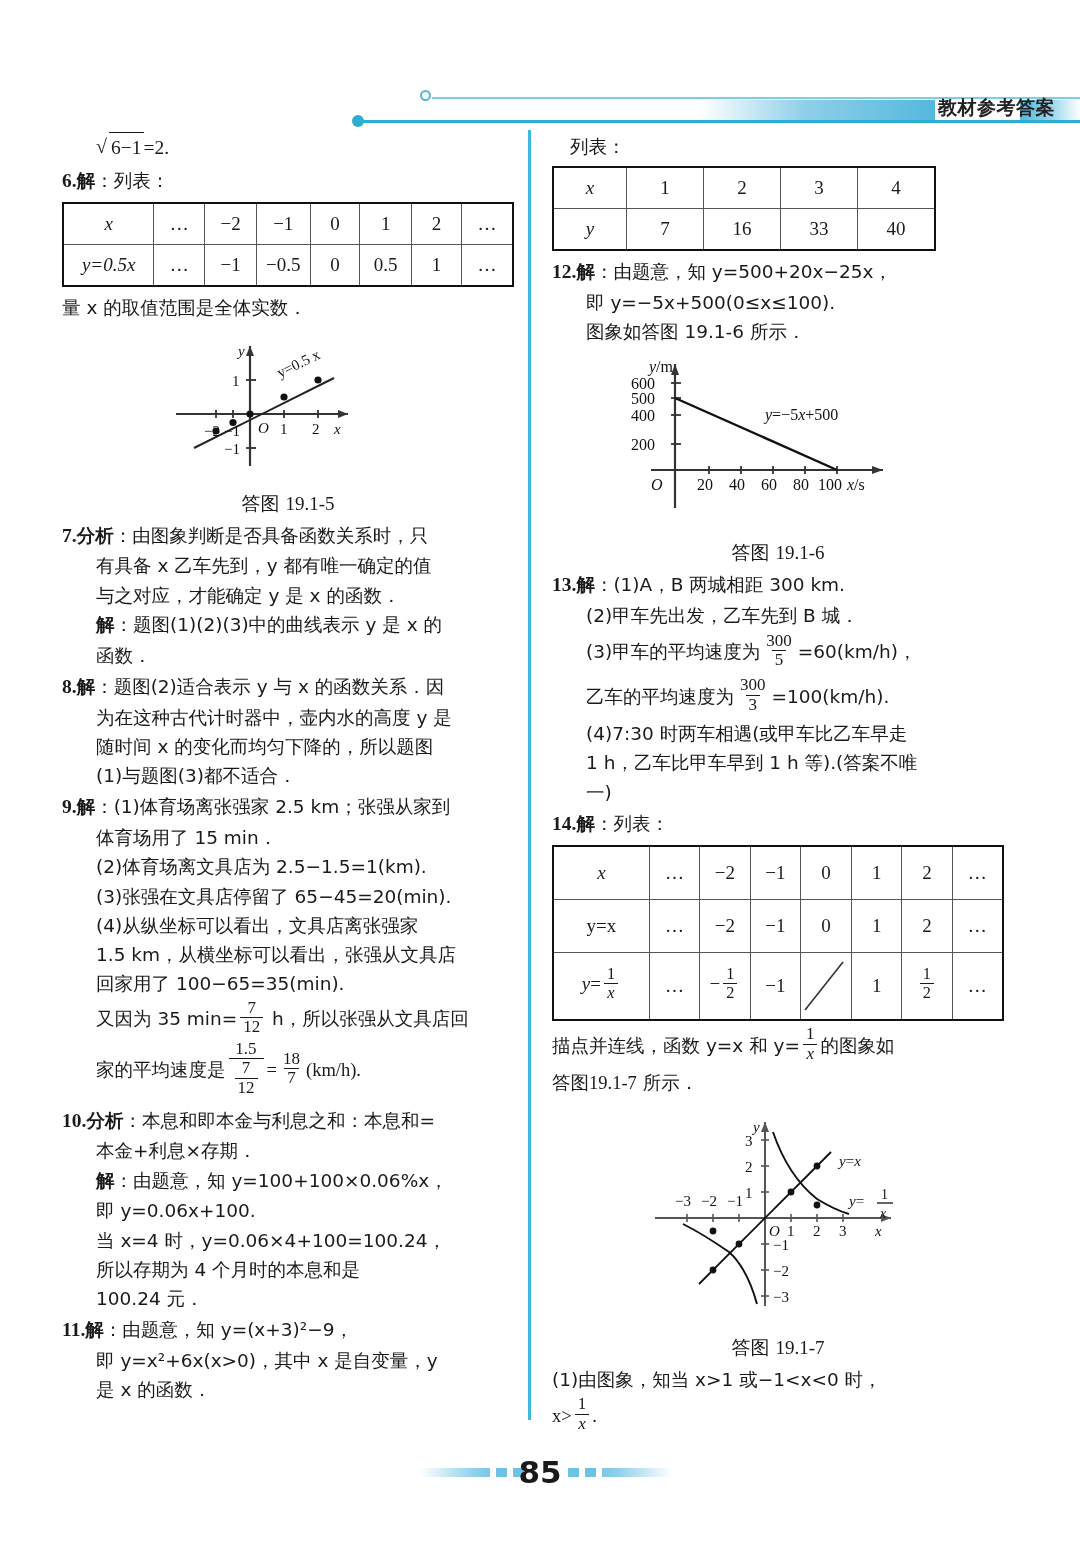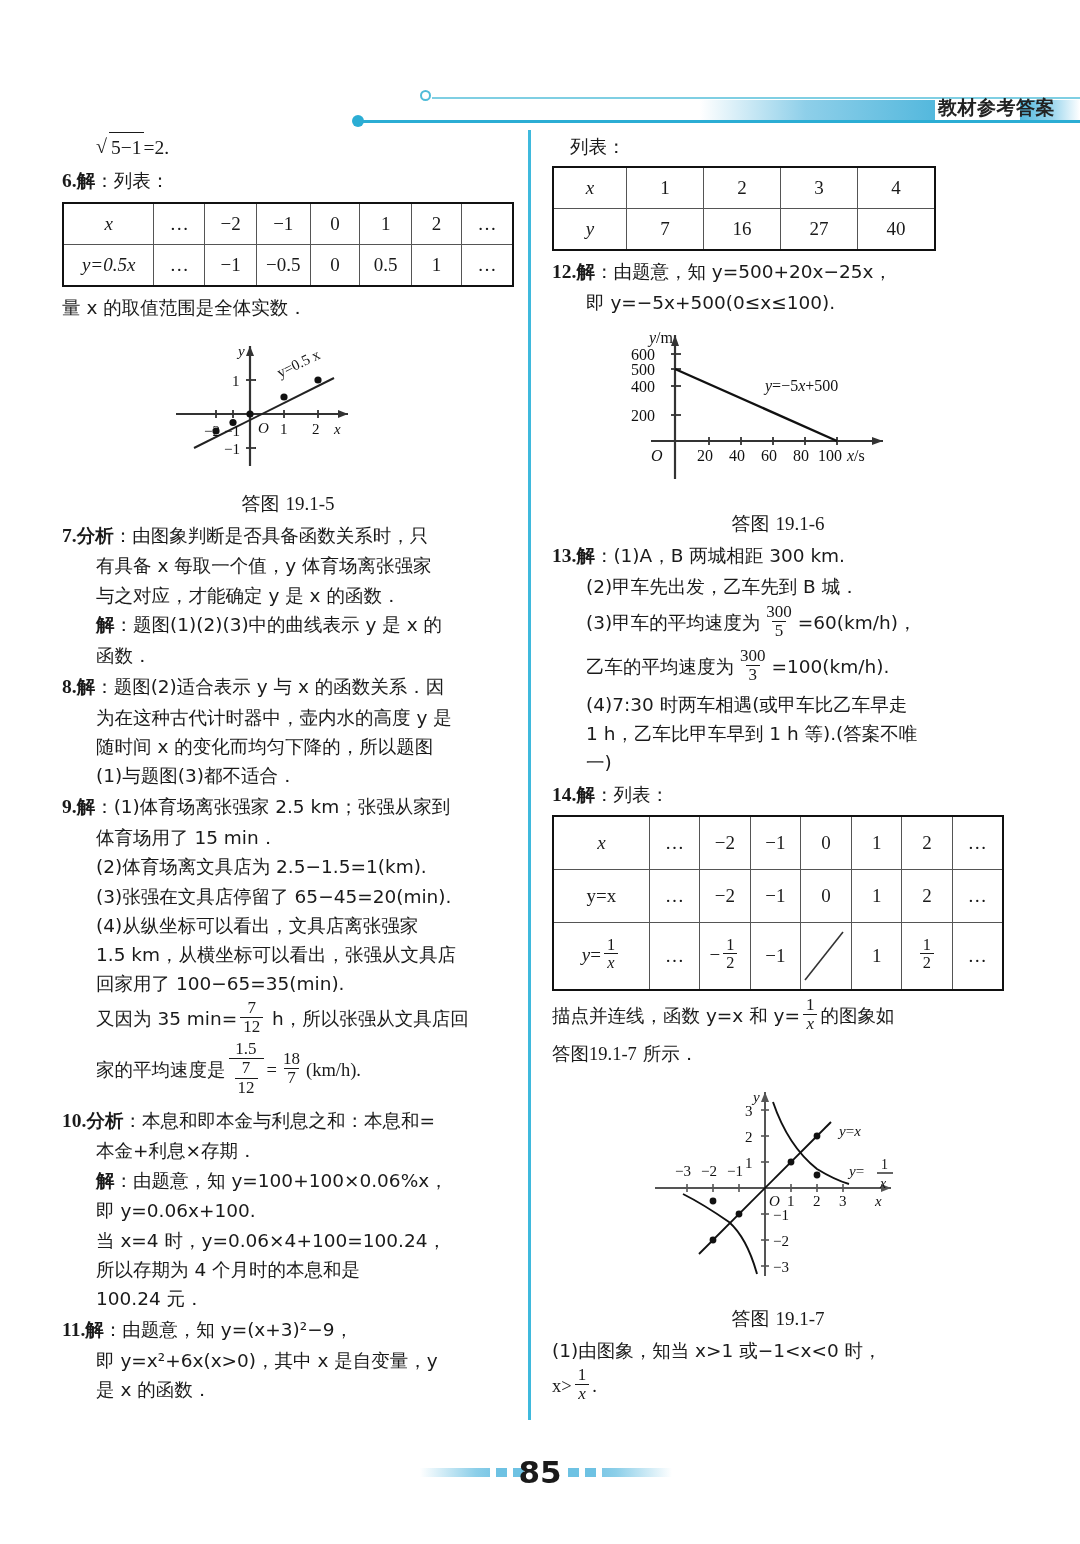--- a/index.html
+++ b/index.html
@@ -160,21 +160,21 @@
   <div class="hdr-dot-solid"></div>
   <div class="hdr-title">教材参考答案</div>
 </div>
 
 <div class="col-divider"></div>
 
 <div class="col col-left">
 
   <div class="blk">
     <span class="ln indent">
-      <span class="radical"><span class="rad-body mn">5−1</span></span><span class="mn">=2.</span>
+      <span class="radical"><span class="rad-body mn">6−1</span></span><span class="mn">=2.</span>
     </span>
   </div>
 
   <div class="blk">
     <span class="ln">
       <span class="num">6.</span><span class="bold han">解</span><span class="han">：列表：</span>
     </span>
     <table class="mtbl t1">
       <tbody>
           <tr>
@@ -234,21 +234,21 @@
         <text x="94" y="60" font-family="Liberation Serif, serif" font-size="15" fill="#111">1</text>
         <text x="86" y="128" font-family="Liberation Serif, serif" font-size="15" fill="#111">−1</text>
         <text x="142" y="52" font-family="Liberation Serif, serif" font-size="15" fill="#111" transform="rotate(-26,142,52)">y=0.5 x</text>
       </svg>
       <div class="figcap"><span>答图</span> <span class="fc-num">19.1-5</span></div>
     </div>
   </div>
 
   <div class="blk">
     <span class="ln"><span class="num">7.</span><span class="bold han">分析</span><span class="han">：由图象判断是否具备函数关系时，只</span></span>
-    <span class="ln indent han">有具备 x 每取一个值，y 体育场离张强家</span>
+    <span class="ln indent han">有具备 x 乙车先到，y 都有唯一确定的值</span>
     <span class="ln indent han">与之对应，才能确定 y 是 x 的函数．</span>
     <span class="ln indent"><span class="bold han">解</span><span class="han">：题图(1)(2)(3)中的曲线表示 y 是 x 的</span></span>
     <span class="ln indent han">函数．</span>
   </div>
 
   <div class="blk">
     <span class="ln"><span class="num">8.</span><span class="bold han">解</span><span class="han">：题图(2)适合表示 y 与 x 的函数关系．因</span></span>
     <span class="ln indent han">为在这种古代计时器中，壶内水的高度 y 是</span>
     <span class="ln indent han">随时间 x 的变化而均匀下降的，所以题图</span>
     <span class="ln indent han">(1)与题图(3)都不适合．</span>
@@ -311,29 +311,30 @@
       <td class="lab"><span class="mi">x</span></td>
       <td>1</td>
       <td>2</td>
       <td>3</td>
       <td>4</td>
     </tr>
     <tr>
       <td class="lab"><span class="mi">y</span></td>
       <td>7</td>
       <td>16</td>
-      <td>27</td>
+      <td>33</td>
       <td>40</td>
     </tr>
   </tbody>
     </table>
 
   <div class="blk">
     <span class="ln"><span class="num">12.</span><span class="bold han">解</span><span class="han">：由题意，知 y=500+20x−25x，</span></span>
     <span class="ln indent han">即 y=−5x+500(0≤x≤100).</span>
+    <span class="ln indent han">图象如答图 19.1-6 所示．</span>
 
     <div class="fig">
       <svg width="330" height="175" viewBox="0 0 330 175">
         <line x1="38" y1="120" x2="270" y2="120" stroke="#333" stroke-width="2.2"></line>
         <polygon points="270,120 259,116 259,124" fill="#333"></polygon>
         <line x1="62" y1="158" x2="62" y2="14" stroke="#333" stroke-width="2.2"></line>
         <polygon points="62,14 58,25 66,25" fill="#333"></polygon>
 
         <line x1="58" y1="33" x2="68" y2="33" stroke="#333" stroke-width="1.8"></line>
         <line x1="58" y1="48" x2="68" y2="48" stroke="#333" stroke-width="1.8"></line>

